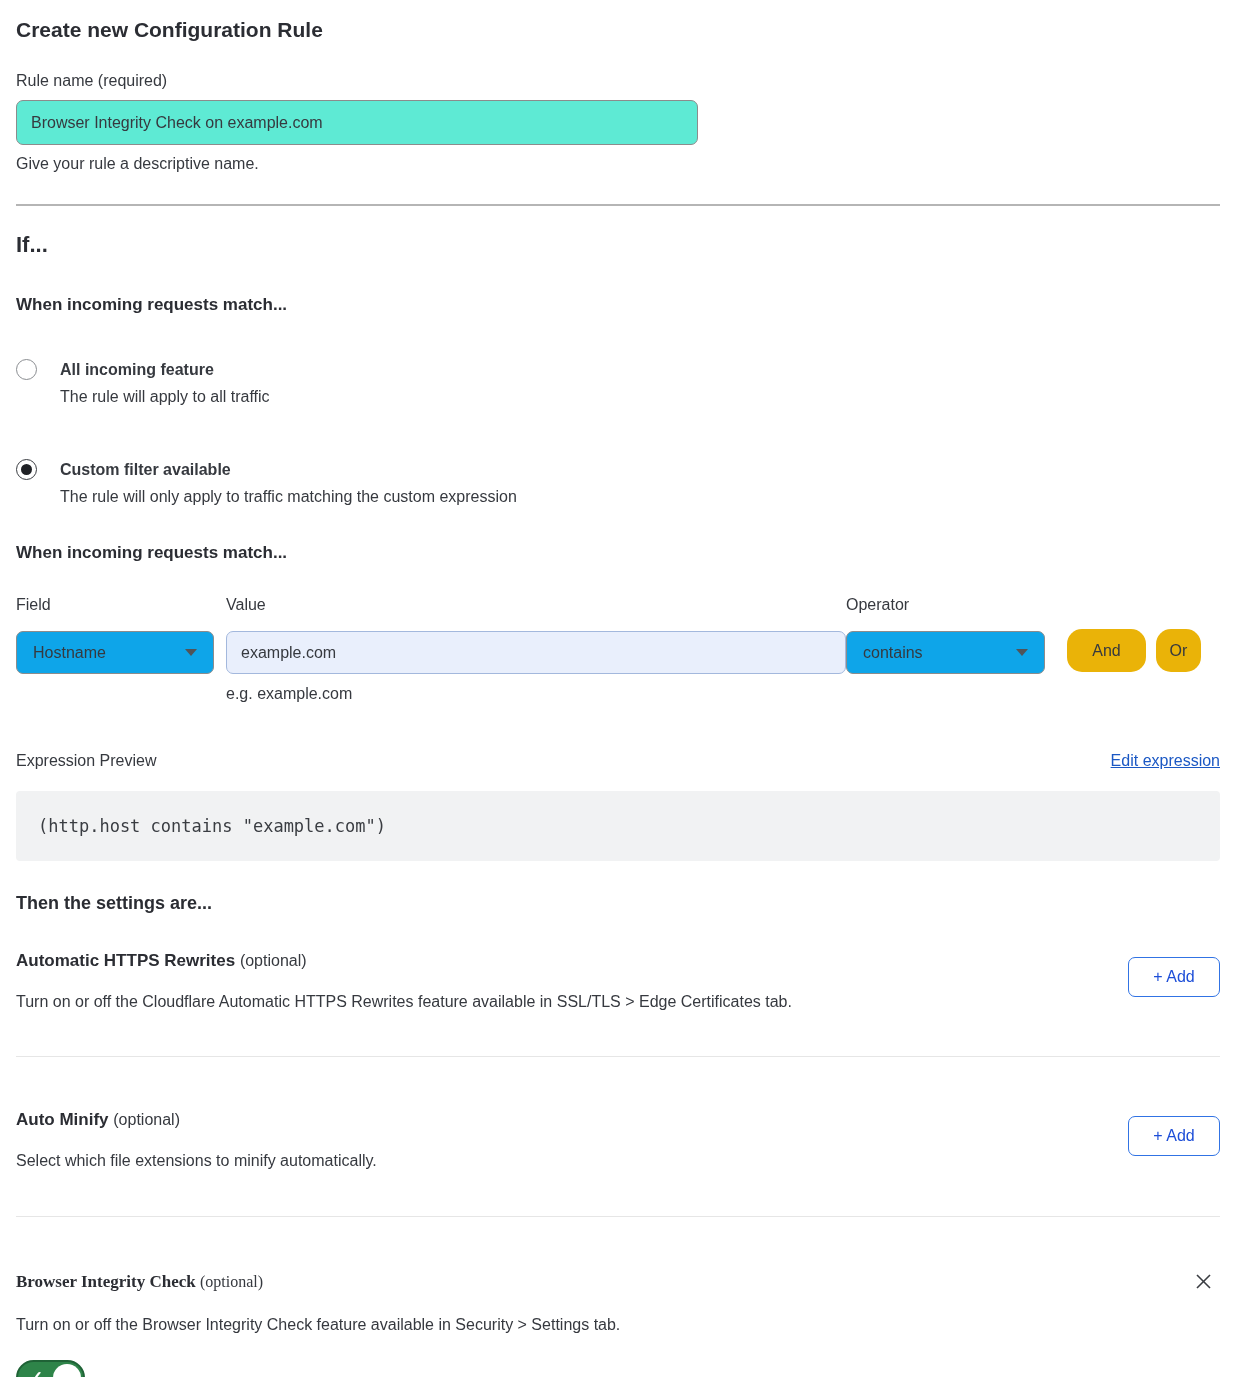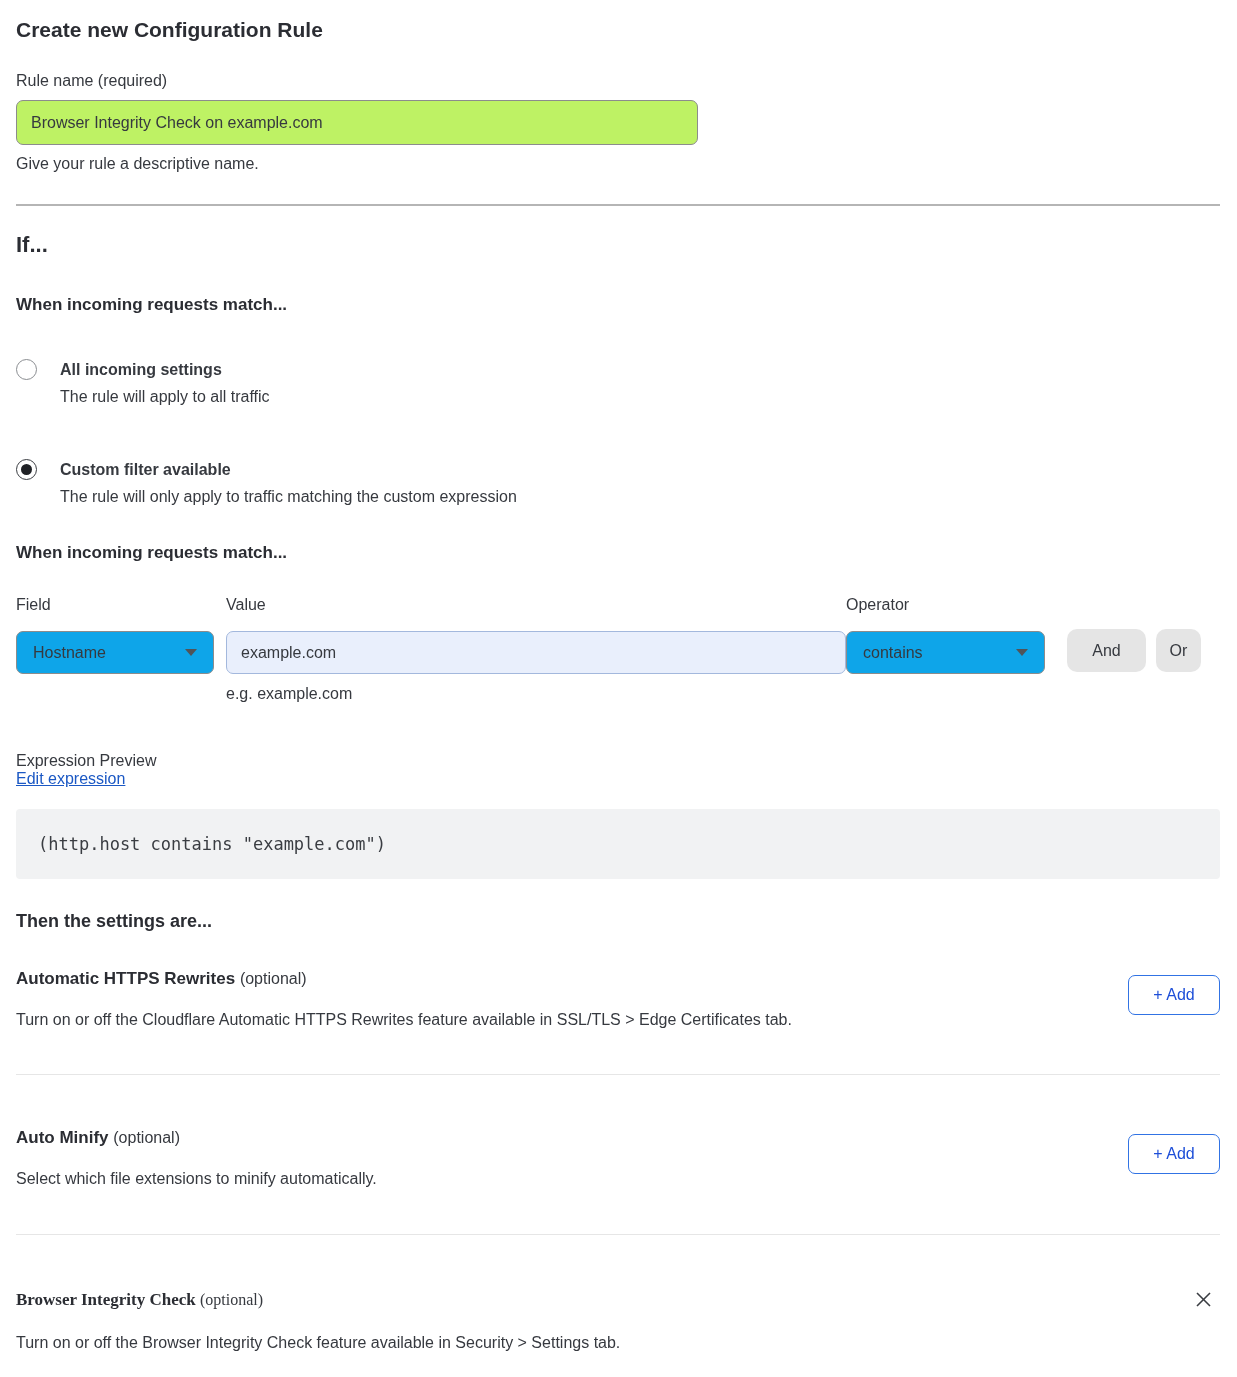--- a/index.html
+++ b/index.html
@@ -25,21 +25,21 @@
   .rule-name-input {
     width: 682px;
     height: 45px;
     border: 1px solid #8c8c8c;
     border-radius: 7px;
     padding: 0 14px;
     font-family: "Liberation Sans", sans-serif;
     font-size: 16px;
     color: #36393f;
     outline: none;
-    background: #bef264;
+    background: #5eead4;
   }
   .help-text { margin-top: 10px; }
   hr.top-divider {
     border: none;
     border-top: 2px solid #b5b5b5;
     margin: 31px 0 0;
   }
   h2.if-heading { font-size: 22px; font-weight: 700; margin: 26px 0 0; color: #2b2d33; }
   h3.match-heading { font-size: 17px; font-weight: 700; margin: 37px 0 0; color: #2b2d33; }
 
@@ -72,31 +72,30 @@
     border-top: 7px solid #515458;
   }
   .value-input {
     width: 100%; height: 43px;
     background: #e9effc; border: 1px solid #a3b8dd; border-radius: 7px;
     padding: 0 14px; font-family: "Liberation Sans", sans-serif;
     font-size: 16px; color: #36393f; outline: none;
   }
   .value-help { margin-top: 11px; }
   .andor-btn {
-    height: 43px; margin-top: 33px; border: none; border-radius: 10px;
-    background: #e5e5e5; color: #36393f; font-size: 16px;
+    height: 43px; margin-top: 33px; border: none; border-radius: 15px;
+    background: #eab308; color: #36393f; font-size: 16px;
     font-family: "Liberation Sans", sans-serif; cursor: pointer;
   }
   .and-btn { width: 79px; margin-left: 10px; }
   .or-btn { width: 45px; margin-left: 10px; text-align: center; }
 
   .expression-header {
     display: flex; justify-content: space-between; align-items: baseline;
     margin-top: 49px;
-    flex-direction: column;
   }
   .edit-link { color: #1b58c4; text-decoration: underline; cursor: pointer; }
   .code-box {
     margin-top: 21px;
     background: #f1f2f3;
     border-radius: 4px;
     padding: 25px 22px;
     font-family: "DejaVu Sans Mono", "Liberation Mono", monospace;
     font-size: 17px;
     color: #3a3d42;
@@ -150,21 +149,21 @@
   <div class="help-text">Give your rule a descriptive name.</div>
 
   <hr class="top-divider">
 
   <h2 class="if-heading">If...</h2>
   <h3 class="match-heading">When incoming requests match...</h3>
 
   <div class="radio-option">
     <span class="radio"></span>
     <div>
-      <div class="radio-label">All incoming settings</div>
+      <div class="radio-label">All incoming feature</div>
       <div class="radio-desc">The rule will apply to all traffic</div>
     </div>
   </div>
 
   <div class="radio-option">
     <span class="radio checked">
         <span class="radio-dot"></span>
       </span>
     <div>
       <div class="radio-label">Custom filter available</div>

